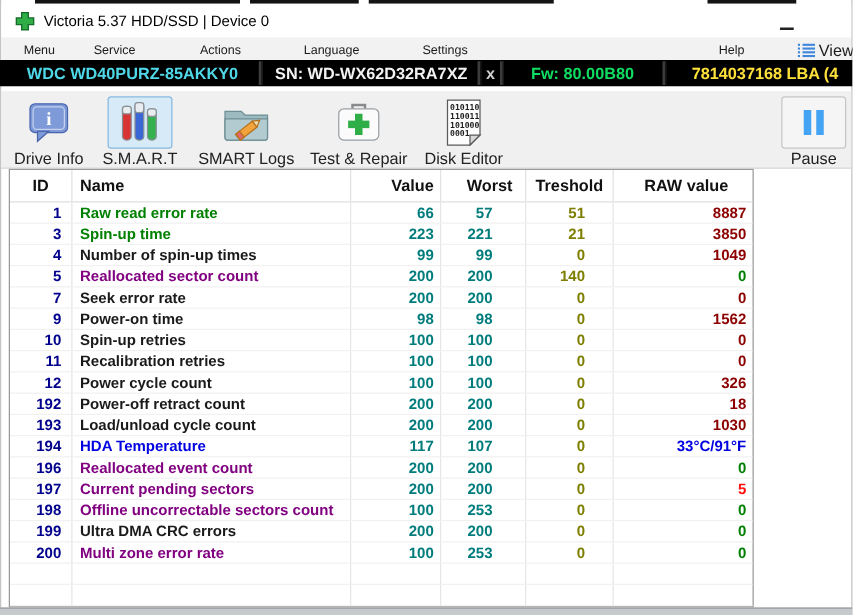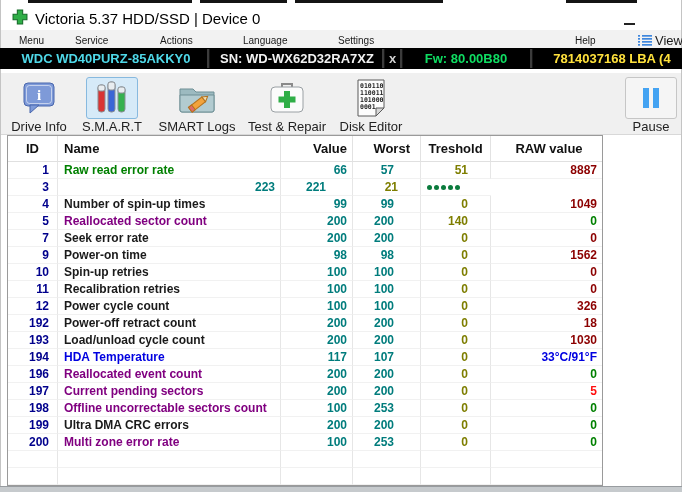--- a/index.html
+++ b/index.html
@@ -6,21 +6,21 @@
   body{
     width:682px;height:492px;position:relative;overflow:hidden;
     background:#ffffff;font-family:"Liberation Sans",sans-serif;
     box-shadow:inset 1px 0 #c4c4c4, inset -1px 0 #c4c4c4;
   }
   
   .top-frag{position:absolute;top:0;height:3px;background:#141414;}
   
   .titlebar{position:absolute;left:1px;right:1px;top:3px;height:27px;background:#fff;}
   .app-icon{position:absolute;left:11px;top:6px;}
-  .title-text{position:absolute;left:34px;top:7px;font-size:15px;color:#000;white-space:nowrap;}
+  .title-text{position:absolute;left:34px;top:7px;font-size:12px;color:#000;white-space:nowrap;}
   .min-btn{position:absolute;left:618px;top:8px;width:20px;height:16px;text-align:center;}
   .min-glyph{display:inline-block;width:11px;height:2px;background:#222;margin-top:7px;}
   
   .menubar{position:absolute;left:1px;right:1px;top:30px;height:22px;background:#f2f2f2;}
   .menu-item{position:absolute;top:0;height:22px;line-height:22px;font-size:10px;color:#1a1a1a;white-space:nowrap;}
   .menu-view{position:absolute;left:637px;top:0;height:22px;line-height:22px;font-size:13px;color:#1a1a1a;width:45px;overflow:hidden;white-space:nowrap;}
   .menu-view svg{vertical-align:-1px;margin-right:3px;}
   
   .devbar{position:absolute;left:0;right:0;top:48px;height:21px;background:#000;font-weight:bold;font-size:13px;line-height:21px;}
   .devbar .seg{position:absolute;top:0;height:21px;text-align:center;white-space:nowrap;}
@@ -228,23 +228,25 @@
     <div class="cell-name c-green">Raw read error rate</div>
     <div class="cell-value">66</div>
     <div class="cell-worst">57</div>
     <div class="cell-treshold">51</div>
     <div class="cell-raw c-darkred">8887</div>
     <div class="cell-health"><span class="dot dot-yellow"></span><span class="dot dot-yellow"></span><span class="dot dot-yellow"></span></div>
   </div>
 
   <div class="t-row">
     <div class="cell-id">3</div>
+    <div class="cell-name c-green">Spin-up time</div>
     <div class="cell-value">223</div>
     <div class="cell-worst">221</div>
     <div class="cell-treshold">21</div>
+    <div class="cell-raw c-darkred">3850</div>
     <div class="cell-health"><span class="dot dot-green"></span><span class="dot dot-green"></span><span class="dot dot-green"></span><span class="dot dot-green"></span><span class="dot dot-green"></span></div>
   </div>
 
   <div class="t-row">
     <div class="cell-id">4</div>
     <div class="cell-name c-black">Number of spin-up times</div>
     <div class="cell-value">99</div>
     <div class="cell-worst">99</div>
     <div class="cell-treshold">0</div>
     <div class="cell-raw c-darkred">1049</div>

